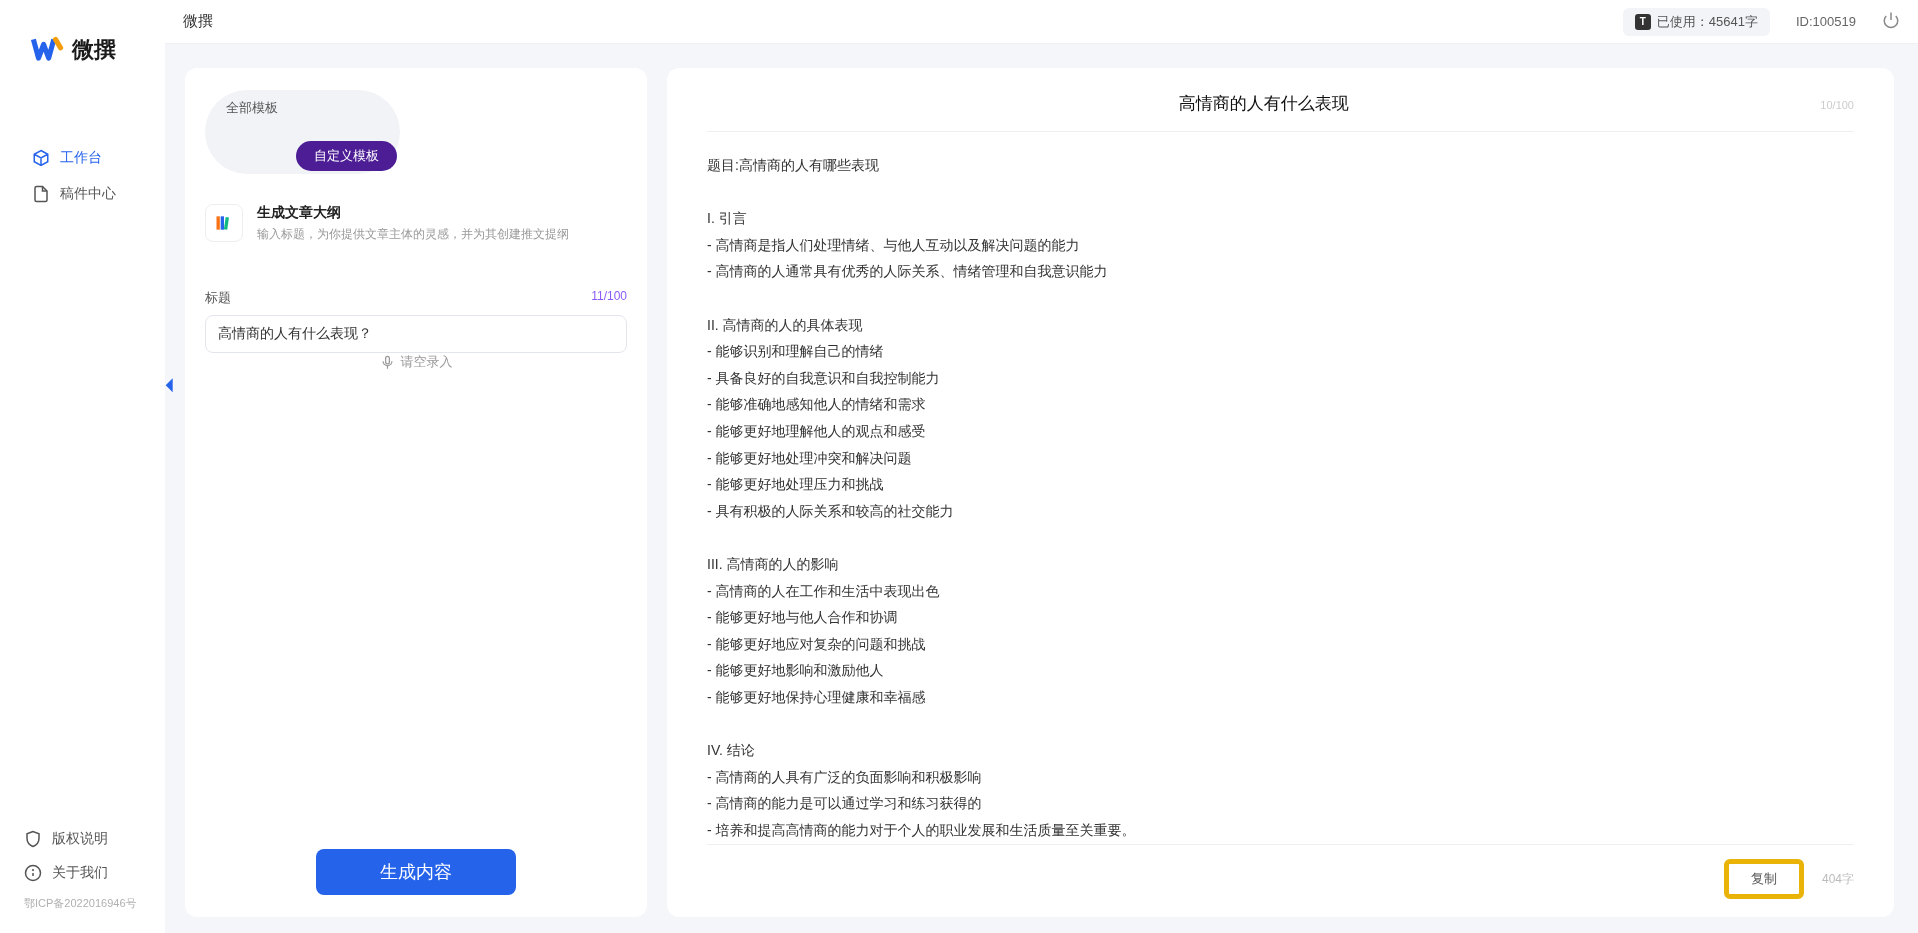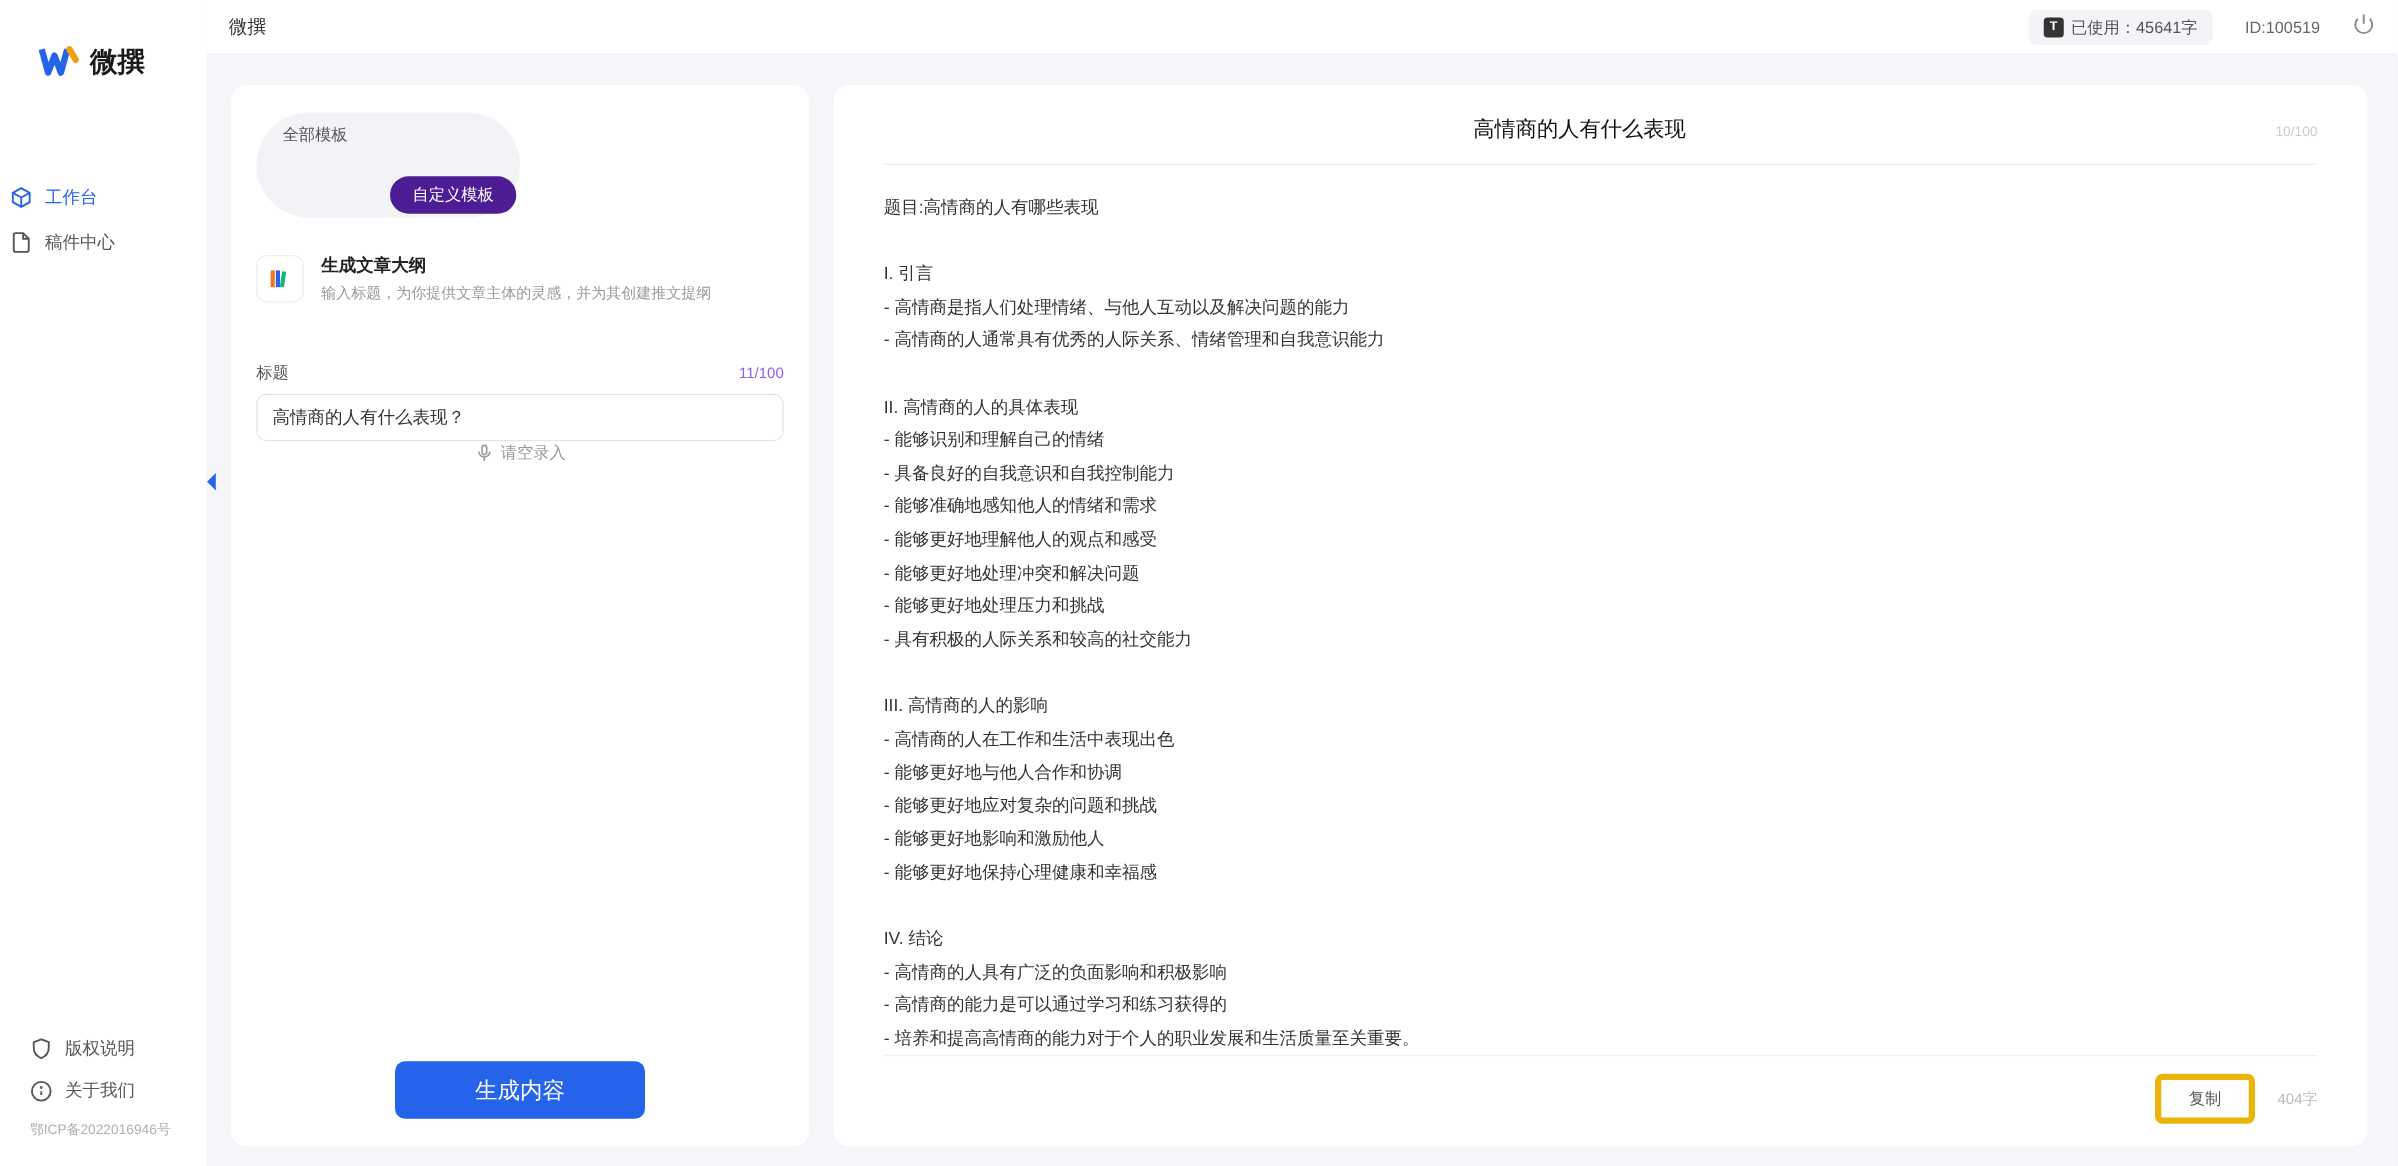--- a/index.html
+++ b/index.html
@@ -37,21 +37,21 @@
       font-weight: 700;
       color: #1a1a1a;
     }
     .nav-section {
       padding-top: 50px;
     }
     .nav-item {
       display: flex;
       align-items: center;
       gap: 10px;
-      padding: 9px 8px;
+      padding: 9px 32px;
       cursor: pointer;
       color: #555;
       font-size: 14px;
     }
     .nav-item.active { color: #2563eb; }
     .nav-item svg { width: 18px; height: 18px; flex-shrink: 0; }
     
     .sidebar-bottom {
       margin-top: auto;
       padding-bottom: 22px;
@@ -155,21 +155,20 @@
       flex-direction: column;
       padding: 22px 20px;
     }
     .tab-row {
       display: flex;
       background: #f1f3f7;
       border-radius: 999px;
       padding: 3px;
       width: fit-content;
       margin-bottom: 22px;
-      gap: 16px;
     }
     .tab {
       padding: 6px 18px;
       font-size: 13px;
       border-radius: 999px;
       cursor: pointer;
       color: #555;
     }
     .tab.active {
       background: #4c1d95;
@@ -192,21 +191,21 @@
       align-items: center;
       justify-content: center;
       flex-shrink: 0;
     }
     .template-title { font-size: 14px; font-weight: 600; color: #222; margin-bottom: 4px; }
     .template-desc { font-size: 12px; color: #999; }
     
     .field-label-row {
       display: flex;
       justify-content: space-between;
-      align-items: center;
+      align-items: flex-start;
       margin-top: 26px;
       margin-bottom: 8px;
     }
     .field-label { font-size: 13px; color: #555; }
     .field-counter { font-size: 12px; color: #8b5cf6; }
     .title-input {
       width: 100%;
       border: 1px solid #e2e5ec;
       border-radius: 8px;
       padding: 10px 12px;

